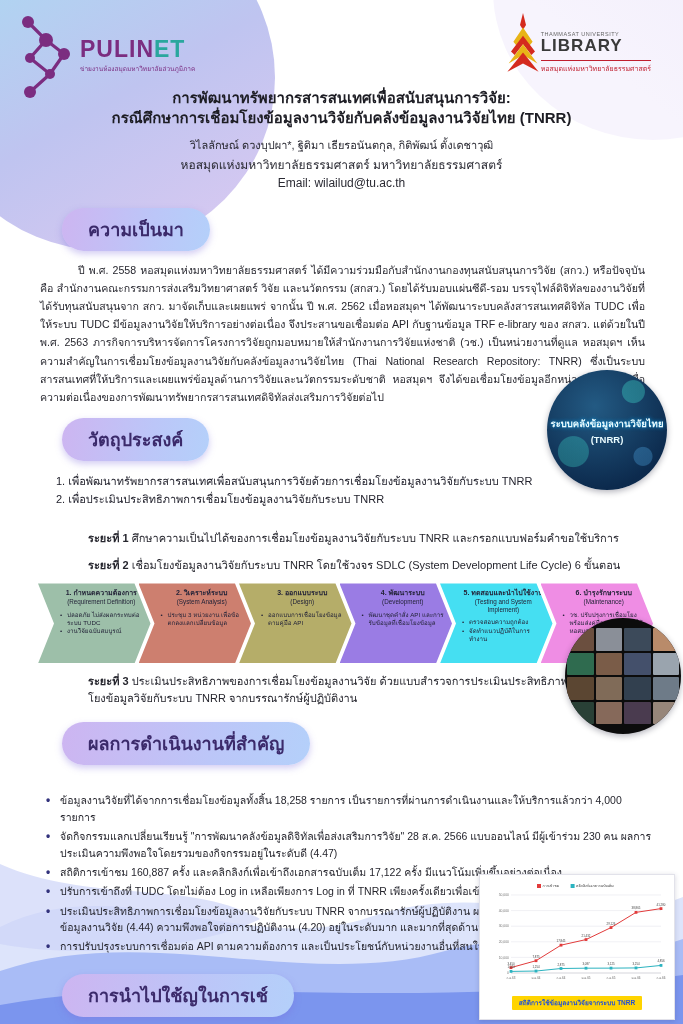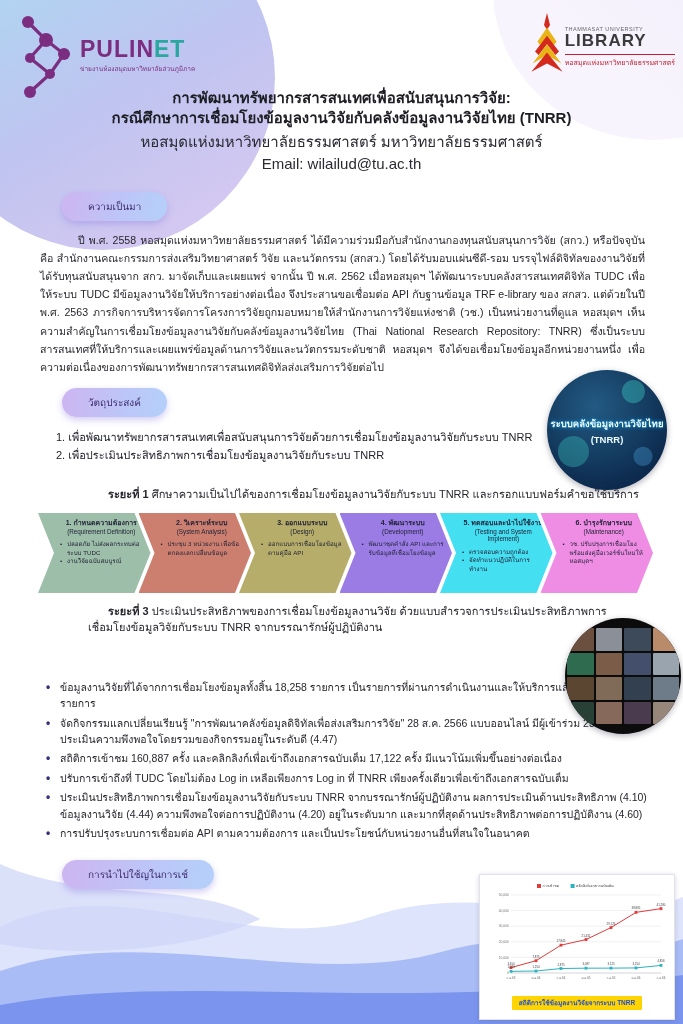--- a/index.html
+++ b/index.html
@@ -18,35 +18,35 @@
     background:linear-gradient(220deg,#eee9fa,#f7f4fd 70%);z-index:0;
   }
   .bg-waves{position:absolute;left:0;bottom:0;width:683px;height:215px;z-index:0;}
   .content{position:relative;z-index:2;}
   
   .pulinet{position:absolute;left:16px;top:12px;display:flex;align-items:flex-start;gap:6px;}
   .pulinet-text{margin-top:26px;}
   .pulinet-name{font-size:23px;font-weight:bold;letter-spacing:1px;color:#7b2d80;line-height:1;}
   .pulinet-name .accent{color:#2aa79e;}
   .pulinet-tagline{font-size:6.5px;color:#7b2d80;margin-top:3px;}
-  .tu-logo{position:absolute;right:8px;top:12px;display:flex;gap:0;align-items:center;}
+  .tu-logo{position:absolute;right:32px;top:12px;display:flex;gap:0;align-items:flex-end;}
   .tu-text{display:flex;flex-direction:column;align-items:flex-start;}
   .tu-small{font-size:5.5px;color:#666;letter-spacing:.5px;margin-top:8px;}
   .tu-big{font-size:17px;font-weight:bold;color:#3a3a3a;letter-spacing:1px;line-height:1.1;}
   .tu-thai{font-size:7px;color:#c01f2f;margin-top:4px;border-top:1px solid #c01f2f;padding-top:2px;}
   .title-block{padding-top:88px;text-align:center;}
   .poster-title{font-size:15px;font-weight:bold;color:#1d1d24;line-height:1.35;text-align:center;}
   .authors{font-size:11px;margin-top:7px;color:#2a2a33;}
-  .affil,.addr,.email{font-size:15px;color:#2a2a33;line-height:1.5;}
+  .affil,.addr,.email{font-size:12px;color:#2a2a33;line-height:1.5;}
   .affil{margin-top:2px;}
   
   .pill{
     display:inline-block;margin-left:62px;padding:7px 26px;border-radius:24px;
     background:linear-gradient(100deg,#cdb5f1 0%,#bcc6f8 60%,#b4d0fa 100%);
-    color:#3b2a6b;font-size:10px;font-weight:normal;
+    color:#3b2a6b;font-size:18px;font-weight:bold;
     box-shadow:0 3px 7px rgba(125,110,220,.35);
   }
   
   .paragraph{
     margin:10px 38px 0 40px;font-size:10.6px;line-height:1.72;text-align:justify;
     text-indent:38px;color:#26262e;
   }
   
   .objectives-list{margin:12px 0 0 56px;font-size:11px;line-height:1.6;max-width:500px;}
   .tnrr-circle{
@@ -56,21 +56,21 @@
       radial-gradient(circle at 22% 68%,rgba(64,224,208,.30) 0 15px,transparent 16px),
       radial-gradient(circle at 80% 72%,rgba(90,190,255,.28) 0 9px,transparent 10px),
       radial-gradient(circle at 40% 30%,#235a83 0%,#0c2a4d 75%);
     display:flex;flex-direction:column;align-items:center;justify-content:center;
     color:#eafcff;text-align:center;z-index:3;box-shadow:0 2px 6px rgba(0,0,30,.3);
   }
   .tnrr-line1{font-size:9.5px;font-weight:bold;text-shadow:0 0 4px #0af;}
   .tnrr-line2{font-size:9.5px;font-weight:bold;margin-top:3px;}
   
   .phase-line{margin:10px 40px 0 88px;font-size:11px;line-height:1.5;color:#26262e;}
-  .phase-line b{font-weight:bold;margin-left:20px;}
+  .phase-line b{font-weight:bold;}
   .phase3{max-width:540px;}
   .flow{display:flex;margin:10px 30px 0 38px;}
   .flow-step{
     flex:1 1 0;min-width:0;height:80px;position:relative;color:#232338;
     clip-path:polygon(16px 50%,0 0,calc(100% - 16px) 0,100% 50%,calc(100% - 16px) 100%,0 100%);
     padding:6px 8px 4px 22px;margin-left:-12px;
   }
   .flow-step:first-child{margin-left:0;}
   .step-title{font-size:7px;font-weight:bold;text-align:center;line-height:1.25;}
   .step-sub{font-size:6.3px;text-align:center;line-height:1.2;}
@@ -153,20 +153,21 @@
         <div class="tu-big">LIBRARY</div>
         <div class="tu-thai">หอสมุดแห่งมหาวิทยาลัยธรรมศาสตร์</div>
       </div>
     </div>
 
     <div class="title-block">
       <div class="poster-title">
         <div>การพัฒนาทรัพยากรสารสนเทศเพื่อสนับสนุนการวิจัย:</div>
         <div>กรณีศึกษาการเชื่อมโยงข้อมูลงานวิจัยกับคลังข้อมูลงานวิจัยไทย (TNRR)</div>
       </div>
+      <div class="authors">วิไลลักษณ์ ดวงบุปผา*, ฐิติมา เธียรอนันตกุล, กิติพัฒน์ ตั้งเดชาวุฒิ</div>
       <div class="affil">หอสมุดแห่งมหาวิทยาลัยธรรมศาสตร์ มหาวิทยาลัยธรรมศาสตร์</div>
       <div class="email">Email: wilailud@tu.ac.th</div>
     </div>
 
     
     <div class="section-gap-m"></div>
     <div class="pill">ความเป็นมา</div>
     <p class="paragraph">ปี พ.ศ. 2558 หอสมุดแห่งมหาวิทยาลัยธรรมศาสตร์ ได้มีความร่วมมือกับสำนักงานกองทุนสนับสนุนการวิจัย (สกว.) หรือปัจจุบันคือ สำนักงานคณะกรรมการส่งเสริมวิทยาศาสตร์ วิจัย และนวัตกรรม (สกสว.) โดยได้รับมอบแผ่นซีดี-รอม บรรจุไฟล์ดิจิทัลของงานวิจัยที่ได้รับทุนสนับสนุนจาก สกว. มาจัดเก็บและเผยแพร่ จากนั้น ปี พ.ศ. 2562 เมื่อหอสมุดฯ ได้พัฒนาระบบคลังสารสนเทศดิจิทัล TUDC เพื่อให้ระบบ TUDC มีข้อมูลงานวิจัยให้บริการอย่างต่อเนื่อง จึงประสานขอเชื่อมต่อ API กับฐานข้อมูล TRF e-library ของ สกสว. แต่ด้วยในปี พ.ศ. 2563 ภารกิจการบริหารจัดการโครงการวิจัยถูกมอบหมายให้สำนักงานการวิจัยแห่งชาติ (วช.) เป็นหน่วยงานที่ดูแล หอสมุดฯ เห็นความสำคัญในการเชื่อมโยงข้อมูลงานวิจัยกับคลังข้อมูลงานวิจัยไทย (Thai National Research Repository: TNRR) ซึ่งเป็นระบบสารสนเทศที่ให้บริการและเผยแพร่ข้อมูลด้านการวิจัยและนวัตกรรมระดับชาติ หอสมุดฯ จึงได้ขอเชื่อมโยงข้อมูลอีกหน่วยงานหนึ่ง เพื่อความต่อเนื่องของการพัฒนาทรัพยากรสารสนเทศดิจิทัลส่งเสริมการวิจัยต่อไป</p>
 
     
@@ -178,20 +179,21 @@
     </div>
 
     <div class="tnrr-circle">
       <div class="tnrr-line1">ระบบคลังข้อมูลงานวิจัยไทย</div>
       <div class="tnrr-line2">(TNRR)</div>
     </div>
 
     
     <div class="section-gap-s"></div>
     <div class="phase-line"><b>ระยะที่ 1</b> <span>ศึกษาความเป็นไปได้ของการเชื่อมโยงข้อมูลงานวิจัยกับระบบ TNRR และกรอกแบบฟอร์มคำขอใช้บริการ</span></div>
+    <div class="phase-line"><b>ระยะที่ 2</b> <span>เชื่อมโยงข้อมูลงานวิจัยกับระบบ TNRR โดยใช้วงจร SDLC (System Development Life Cycle) 6 ขั้นตอน</span></div>
 
     <div class="flow">
       <div class="flow-step" style="z-index: 6; background: rgb(157, 191, 169);">
         <div class="step-title">1. กำหนดความต้องการ</div>
         <div class="step-sub">(Requirement Definition)</div>
         <ul class="step-bullets">
             <li>ปลอดภัย ไม่ส่งผลกระทบต่อระบบ TUDC</li>
             <li>งานวิจัยฉบับสมบูรณ์</li>
           </ul>
       </div>
@@ -251,20 +253,21 @@
           <div style="background: rgb(110, 123, 136);"></div>
           <div style="background: rgb(41, 64, 54);"></div>
           <div style="background: rgb(134, 105, 90);"></div>
           <div style="background: rgb(74, 59, 79);"></div>
           <div style="background: rgb(151, 134, 122);"></div>
         </div>
     </div>
 
     
     <div class="section-gap-m"></div>
+    <div class="pill">ผลการดำเนินงานที่สำคัญ</div>
     <ul class="bullet-list">
       <li>ข้อมูลงานวิจัยที่ได้จากการเชื่อมโยงข้อมูลทั้งสิ้น 18,258 รายการ เป็นรายการที่ผ่านการดำเนินงานและให้บริการแล้วกว่า 4,000 รายการ</li>
       <li>จัดกิจกรรมแลกเปลี่ยนเรียนรู้ "การพัฒนาคลังข้อมูลดิจิทัลเพื่อส่งเสริมการวิจัย" 28 ส.ค. 2566 แบบออนไลน์ มีผู้เข้าร่วม 230 คน ผลการประเมินความพึงพอใจโดยรวมของกิจกรรมอยู่ในระดับดี (4.47)</li>
       <li>สถิติการเข้าชม 160,887 ครั้ง และคลิกลิงก์เพื่อเข้าถึงเอกสารฉบับเต็ม 17,122 ครั้ง มีแนวโน้มเพิ่มขึ้นอย่างต่อเนื่อง</li>
       <li>ปรับการเข้าถึงที่ TUDC โดยไม่ต้อง Log in เหลือเพียงการ Log in ที่ TNRR เพียงครั้งเดียวเพื่อเข้าถึงเอกสารฉบับเต็ม</li>
       <li>ประเมินประสิทธิภาพการเชื่อมโยงข้อมูลงานวิจัยกับระบบ TNRR จากบรรณารักษ์ผู้ปฏิบัติงาน ผลการประเมินด้านประสิทธิภาพ (4.10) ข้อมูลงานวิจัย (4.44) ความพึงพอใจต่อการปฏิบัติงาน (4.20) อยู่ในระดับมาก และมากที่สุดด้านประสิทธิภาพต่อการปฏิบัติงาน (4.60)</li>
       <li>การปรับปรุงระบบการเชื่อมต่อ API ตามความต้องการ และเป็นประโยชน์กับหน่วยงานอื่นที่สนใจในอนาคต</li>
     </ul>
 
     

